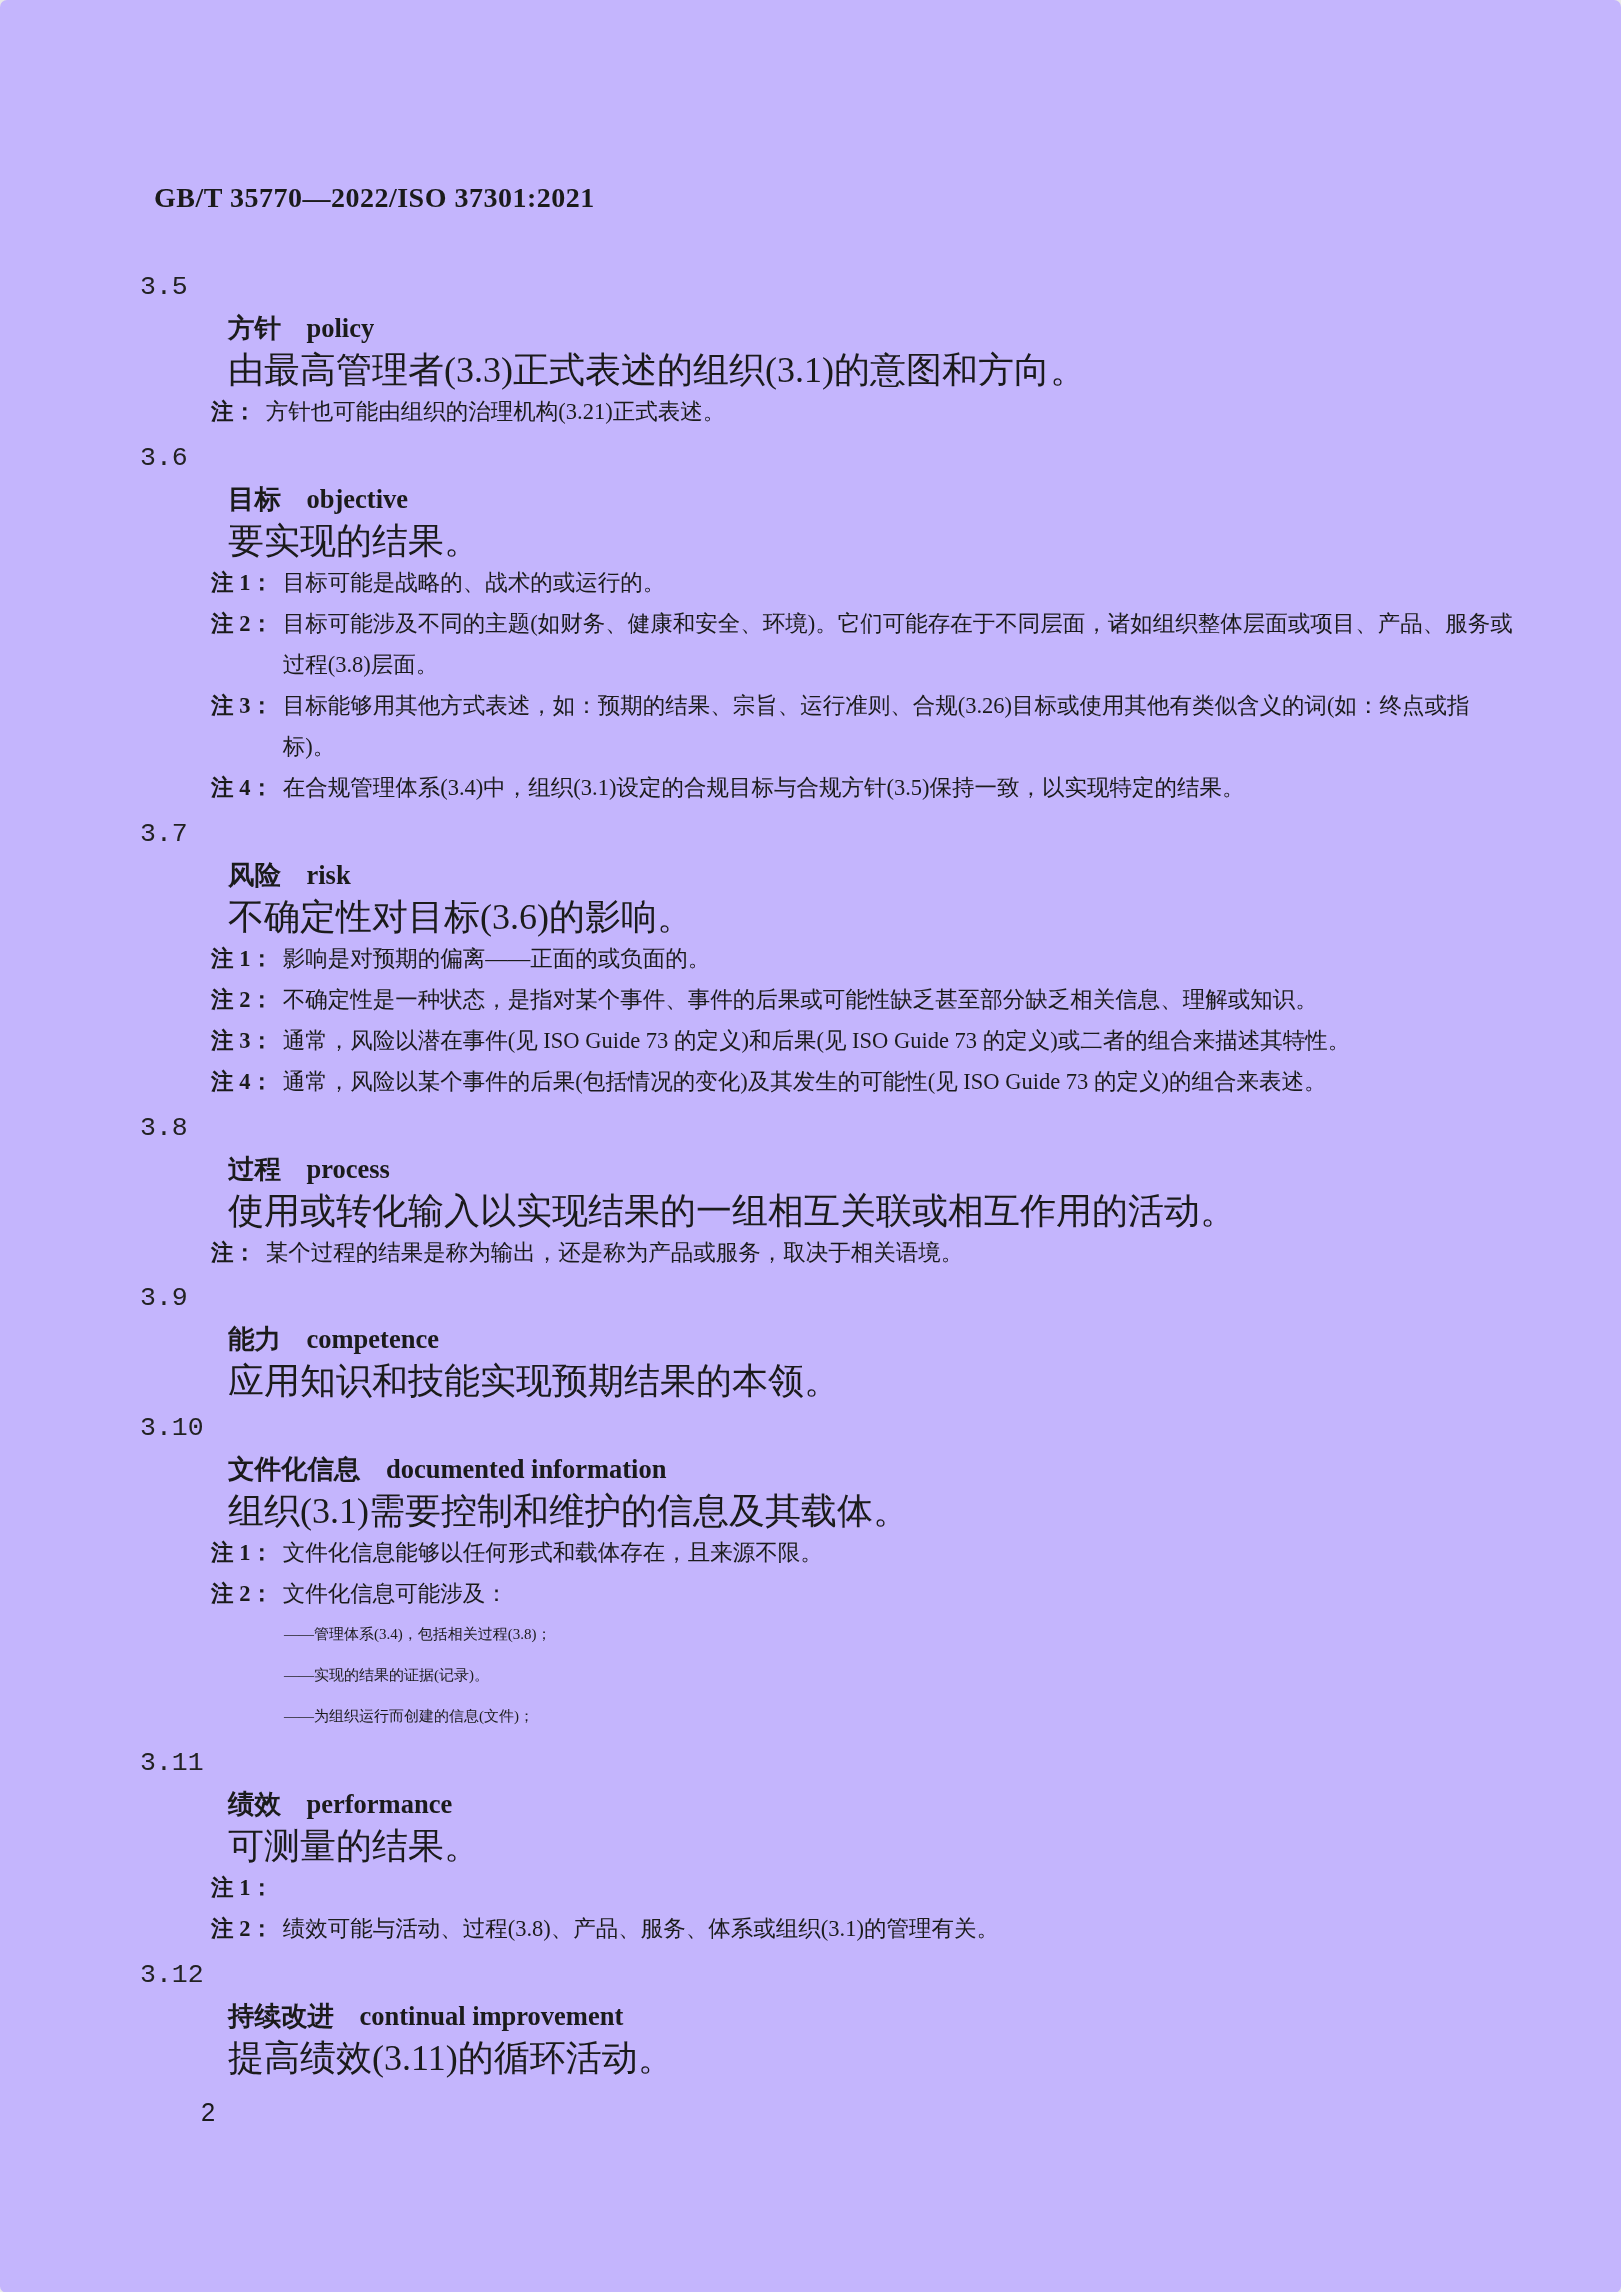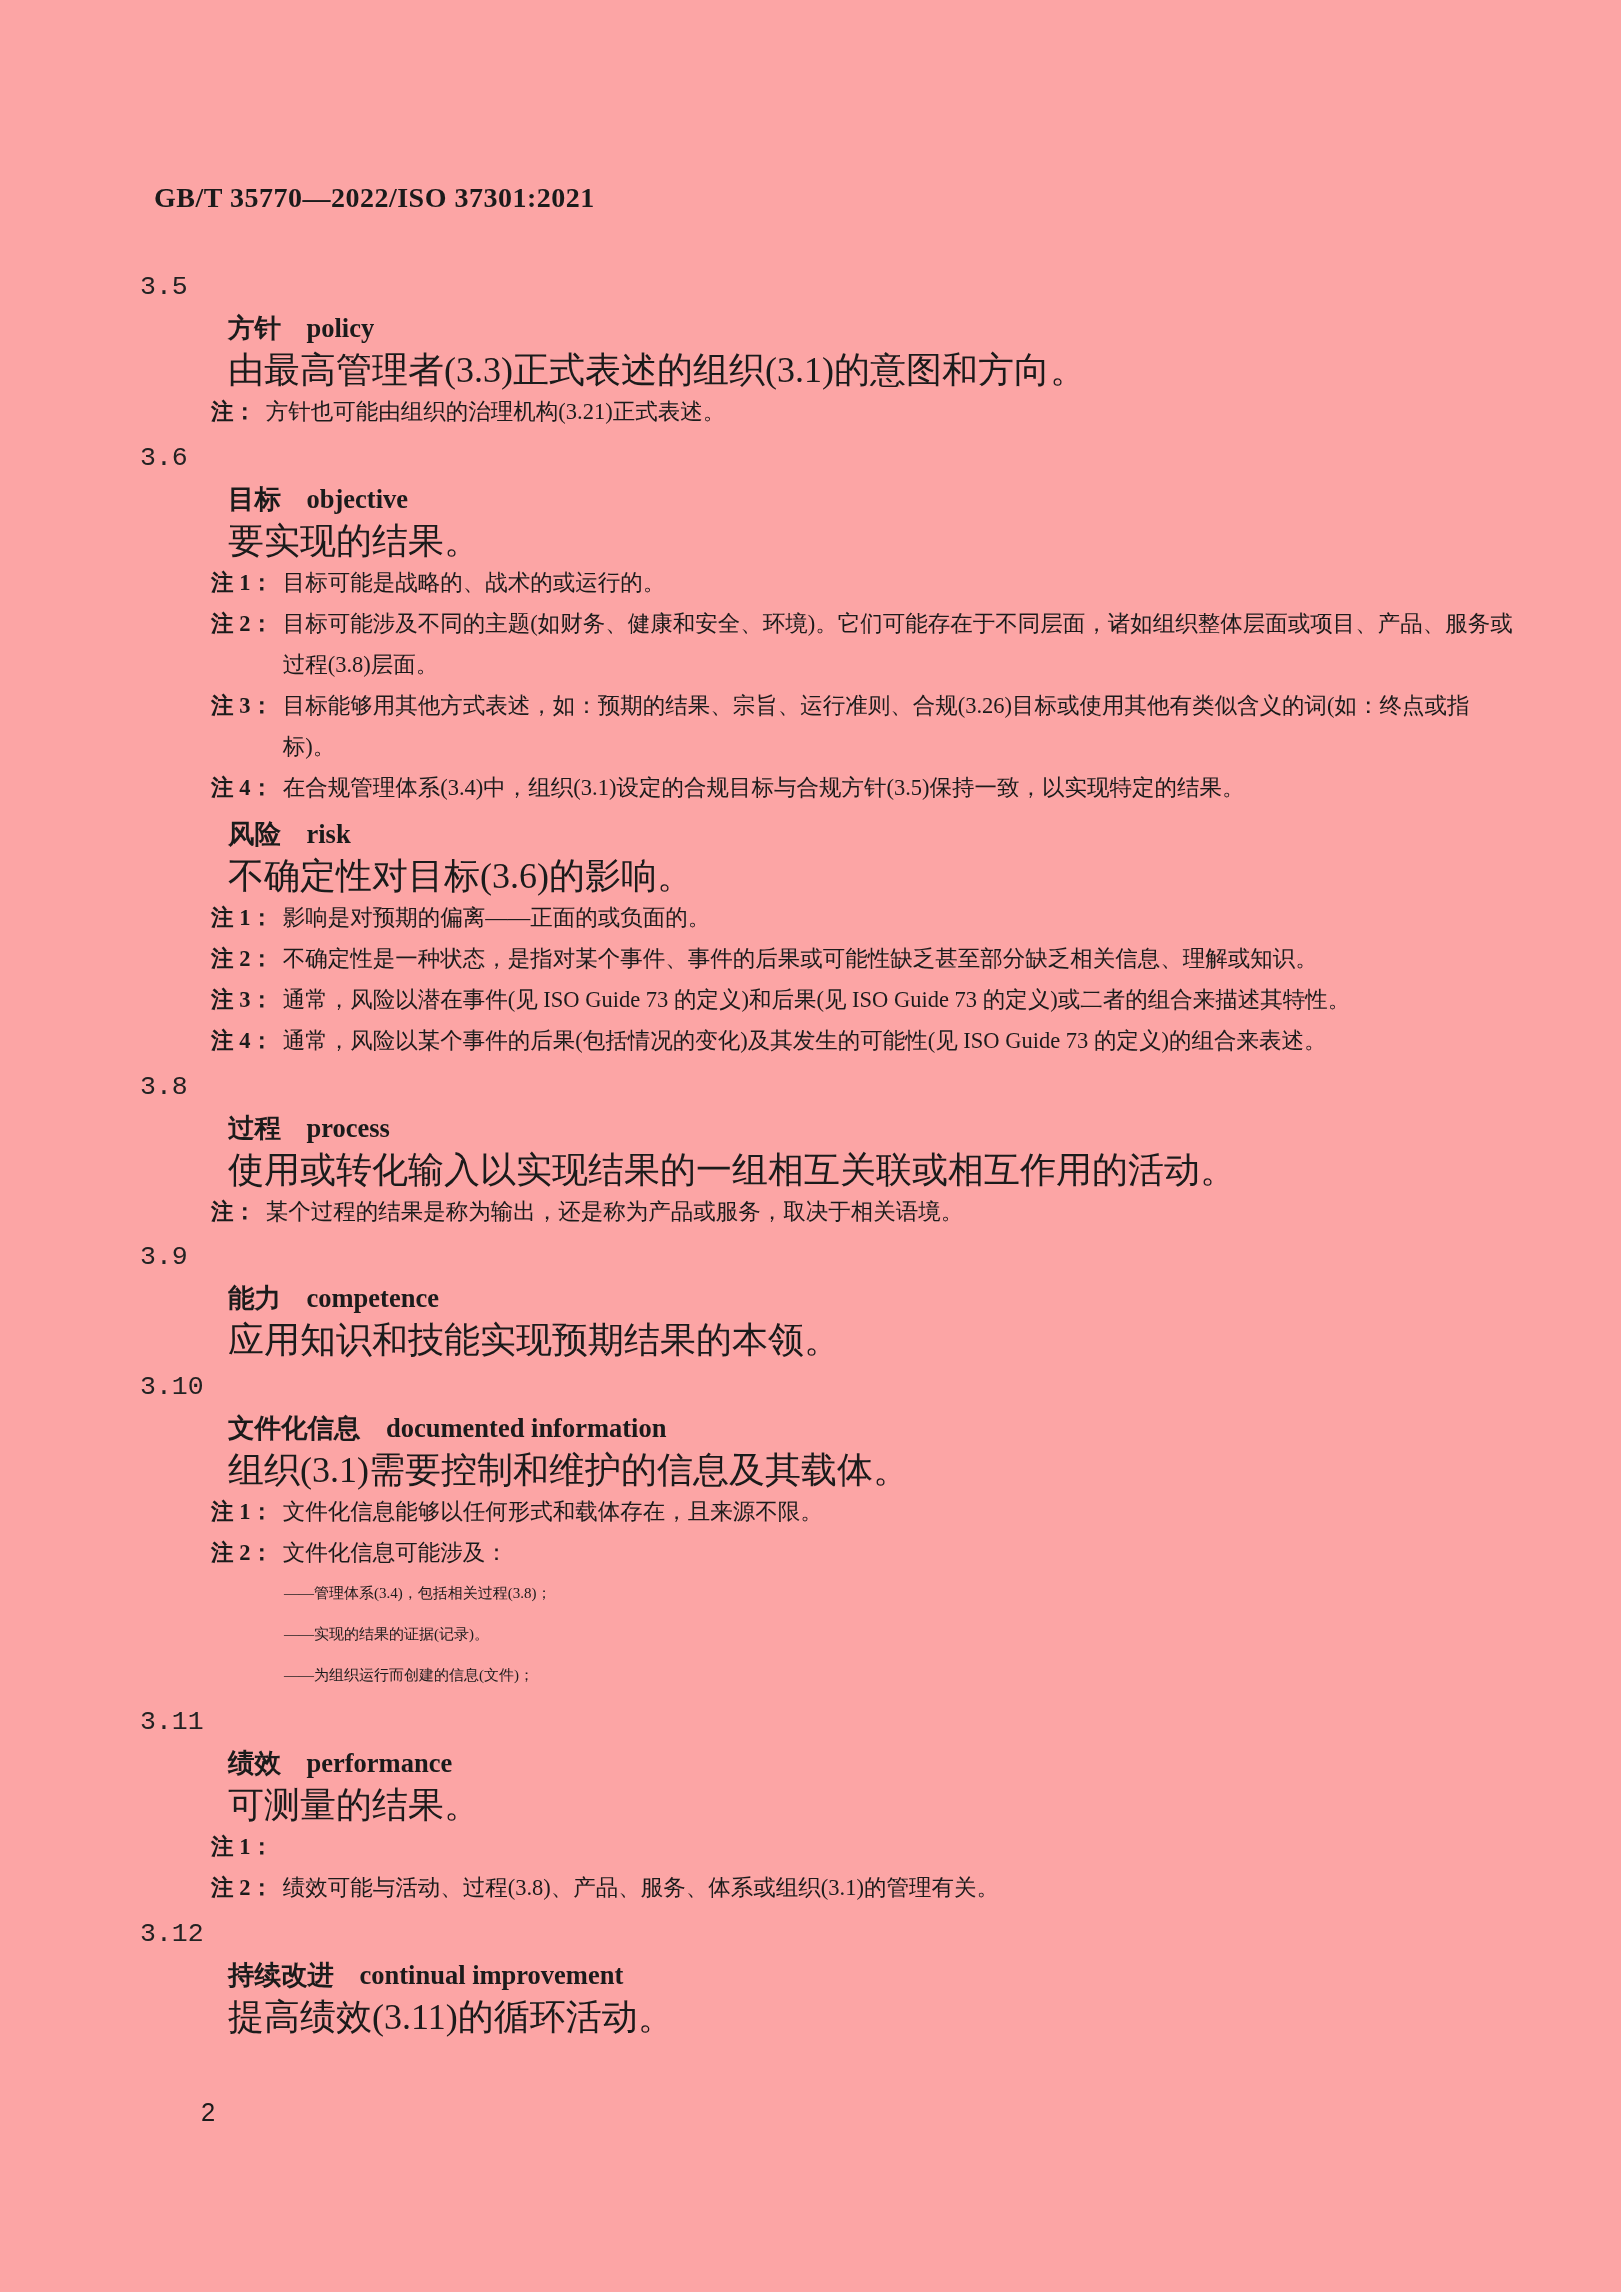--- a/index.html
+++ b/index.html
@@ -1,23 +1,24 @@
 <!DOCTYPE html>
 <html><head>
 <meta charset="utf-8">
 <style>
   html,body { margin:0; padding:0; background:#e8e8e8; }
   .page {
     position:relative;
     width:1621px; height:2293px;
     margin:0 auto;
-    background:#fca5a5;
+    background:#c4b5fd;
     color:#1b1b1b;
     font-family:"Liberation Serif","DejaVu Serif",serif;
     overflow:hidden;
+    border-radius:7px;
   }
   .doc-header {
     position:absolute; left:154px; top:182px;
     font-size:28px; font-weight:700; letter-spacing:0.5px;
     font-family:"Liberation Serif","DejaVu Serif",serif;
   }
   .content {
     position:absolute; left:140px; top:261px; width:1378px;
   }
   .term { margin-top:5.9px; }
@@ -86,20 +87,21 @@
         <span class="note-label">注 3：</span>
         <span class="note-body">目标能够用其他方式表述，如：预期的结果、宗旨、运行准则、合规(3.26)目标或使用其他有类似含义的词(如：终点或指标)。</span>
       </div>
       <div class="note">
         <span class="note-label">注 4：</span>
         <span class="note-body">在合规管理体系(3.4)中，组织(3.1)设定的合规目标与合规方针(3.5)保持一致，以实现特定的结果。</span>
       </div>
     </section>
 
     <section class="term">
+      <div class="term-number">3.7</div>
       <div class="term-title">
         <span>风险</span><span class="en">risk</span>
       </div>
       <div class="definition">不确定性对目标(3.6)的影响。</div>
       <div class="note">
         <span class="note-label">注 1：</span>
         <span class="note-body">影响是对预期的偏离——正面的或负面的。</span>
       </div>
       <div class="note">
         <span class="note-label">注 2：</span>

